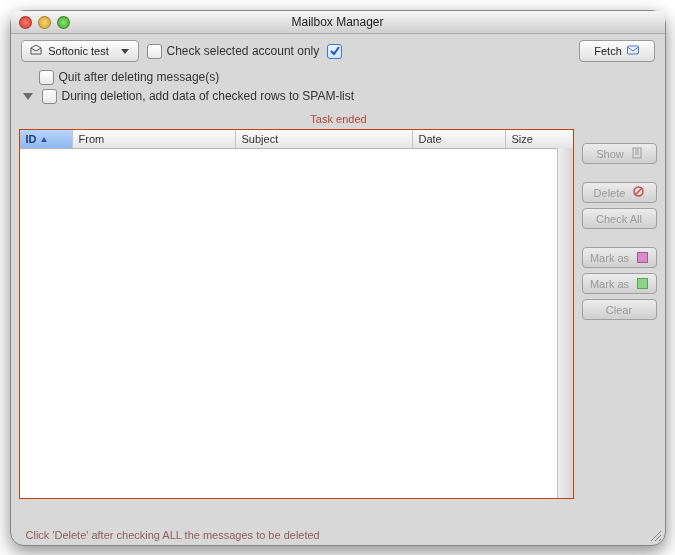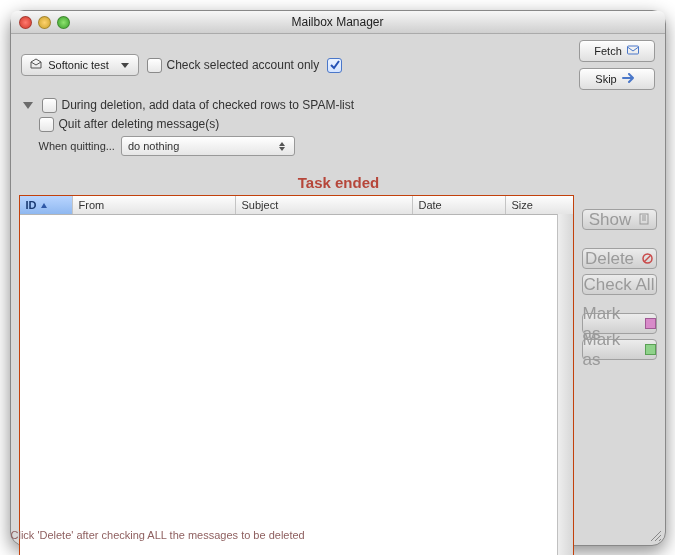--- a/index.html
+++ b/index.html
@@ -21,39 +21,39 @@
   .chk .box svg{display:none}
   .right{margin-left:auto;display:flex;flex-direction:column;gap:6px;align-items:center}
   .options{padding:0 10px 2px 12px}
   .row{display:flex;align-items:center;gap:6px;margin:2px 0 4px 0}
   .disclosure{width:0;height:0;border-left:5px solid transparent;border-right:5px solid transparent;border-top:7px solid #6b6b6b;margin-right:3px}
   .select{display:inline-flex;align-items:center;height:18px;min-width:160px;padding:0 6px;border:1px solid #999;border-radius:3px;background:linear-gradient(#fff,#e6e6e6);justify-content:space-between}
   .selarrows{width:12px;height:14px;display:inline-flex;flex-direction:column;align-items:center;justify-content:center}
   .selarrows span{width:0;height:0;border-left:3px solid transparent;border-right:3px solid transparent}
   .selarrows .up{border-bottom:4px solid #555;margin-bottom:1px}
   .selarrows .down{border-top:4px solid #555}
-  .status{color:#b6463a;font-weight:bold;text-align:center;margin-top:18px;margin-bottom:2px;font-size:15px}
+  .status{color:#b6463a;font-weight:normal;text-align:center;margin-top:9px;margin-bottom:2px;font-size:11px}
   .body{display:flex;padding:0 8px 24px 8px}
   .tablewrap{flex:1;border:1px solid #c2410c;background:#fff;height:368px;position:relative}
   .thead{display:flex;height:18px;background:linear-gradient(#fdfdfd,#e5e5e5);border-bottom:1px solid #b5b5b5}
   .th{display:flex;align-items:center;padding:0 6px;border-right:1px solid #c4c4c4;font-size:11px;color:#333}
   .th:last-child{border-right:none}
   .th.sorted{background:linear-gradient(#b9d5ff,#8fb8f0);color:#1a3a72;font-weight:bold}
   .sorttri{width:0;height:0;border-left:3px solid transparent;border-right:3px solid transparent;border-bottom:5px solid #2f58a6;margin-left:4px}
   .th-id{width:40px}
   .th-subject{flex:1}
   .th-from{width:150px}
   .th-date{width:80px}
   .th-size{width:55px}
   .vscroll{position:absolute;right:0;top:18px;bottom:0;width:15px;background:linear-gradient(90deg,#eee,#d7d7d7);border-left:1px solid #c0c0c0}
   .sidebar{width:75px;margin-left:8px;display:flex;flex-direction:column;gap:5px;padding-top:14px}
-  .sbtn{height:19px;border:1px solid #a0a0a0;border-radius:4px;background:linear-gradient(#ececec,#d0d0d0);color:#6a6a6a;display:flex;align-items:center;justify-content:center;gap:8px;font-size:17px}
+  .sbtn{height:19px;border:1px solid #a0a0a0;border-radius:4px;background:linear-gradient(#ececec,#d0d0d0);color:#6a6a6a;display:flex;align-items:center;justify-content:center;gap:8px;font-size:11px}
   .sbtn.disabled{color:#9a9a9a}
   .sgap{height:8px}
-  .footer{position:absolute;left:0;bottom:4px;color:#8e5f5f;font-size:11px}
+  .footer{position:absolute;left:15px;bottom:4px;color:#8e5f5f;font-size:11px}
   .resize{position:absolute;right:3px;bottom:3px;width:14px;height:14px}
   .resize svg{display:block}
   .caret{width:0;height:0;border-left:4px solid transparent;border-right:4px solid transparent;border-top:5px solid #444}
   .icon-sm{width:12px;height:12px;display:inline-block}
 </style>
 </head>
 <body>
 
 <div class="window">
 
@@ -96,58 +96,40 @@
     <div class="right">
       <div class="btn" style="width:58px">
         <span>Fetch</span>
         <span>
           <svg class="icon-sm" viewBox="0 0 12 10">
               <rect x="0.5" y="1" width="11" height="8" rx="1" fill="none" stroke="#4a77c9"></rect>
               <path d="M0.5 2 L6 6 L11.5 2" fill="none" stroke="#4a77c9"></path>
             </svg>
         </span>
       </div>
-      <div class="btn" style="width:58px">
-        <span>Skip</span>
-        <span>
-          <svg width="16" height="10" viewBox="0 0 16 10">
-              <path d="M1 5 H11 M11 5 L7 1 M11 5 L7 9" stroke="#4a77c9" stroke-width="2" fill="none" stroke-linecap="round"></path>
-            </svg>
-        </span>
-      </div>
     </div>
   </div>
 
   <div class="options">
+    <div class="row" style="margin-left:16px">
+      <label class="chk">
+        <span class="box">
+          
+        </span>
+        <span>Quit after deleting message(s)</span>
+      </label>
+    </div>
     <div class="row">
       <span class="disclosure"></span>
       <label class="chk">
         <span class="box">
           
         </span>
         <span>During deletion, add data of checked rows to SPAM-list</span>
       </label>
-    </div>
-    <div class="row" style="margin-left:16px">
-      <label class="chk">
-        <span class="box">
-          
-        </span>
-        <span>Quit after deleting message(s)</span>
-      </label>
-    </div>
-    <div class="row" style="margin-left:16px">
-      <span>When quitting...</span>
-      <div class="select">
-        <span>do nothing</span>
-        <span class="selarrows">
-            <span class="up"></span>
-            <span class="down"></span>
-          </span>
-      </div>
     </div>
     <div class="status">Task ended</div>
   </div>
 
   <div class="body">
     <div class="tablewrap">
       <div class="thead">
         <div class="th th-id sorted">
           <span>ID</span>
           <span class="sorttri"></span>
@@ -195,20 +177,23 @@
       </div>
       <div class="sgap"></div>
       <div class="sbtn disabled">
         <span>Mark as</span>
         <span style="width:9px;height:9px;background:#d88ac9;border:1px solid #a05a94"></span>
       </div>
       <div class="sbtn disabled">
         <span>Mark as</span>
         <span style="width:9px;height:9px;background:#8fd28a;border:1px solid #5aa055"></span>
       </div>
+      <div class="sbtn disabled">
+        <span>Clear</span>
+      </div>
     </div>
   </div>
 
   <div class="footer">Click 'Delete' after checking ALL the messages to be deleted</div>
 
   <div class="resize">
     <svg width="14" height="14" viewBox="0 0 14 14">
       <line x1="3" y1="13" x2="13" y2="3" stroke="#888"></line>
       <line x1="7" y1="13" x2="13" y2="7" stroke="#888"></line>
       <line x1="11" y1="13" x2="13" y2="11" stroke="#888"></line>

